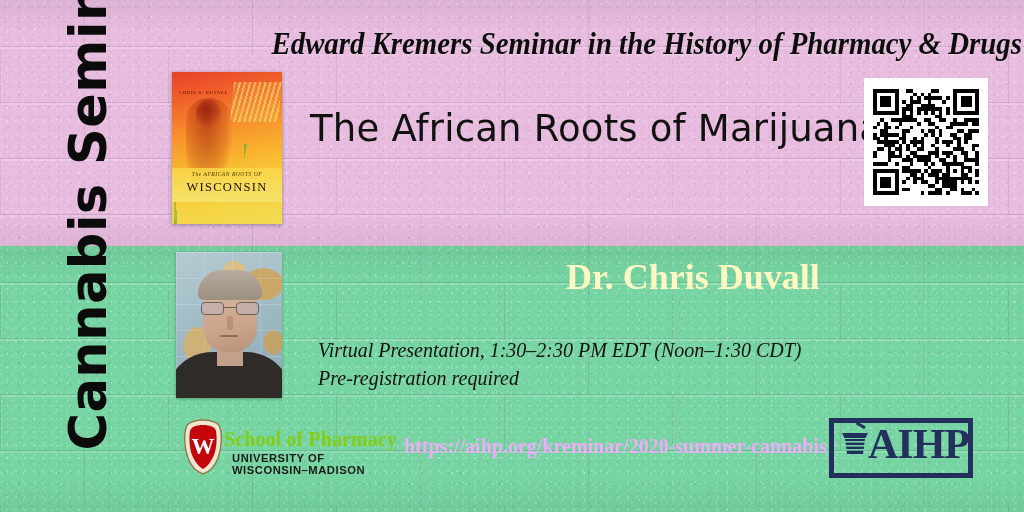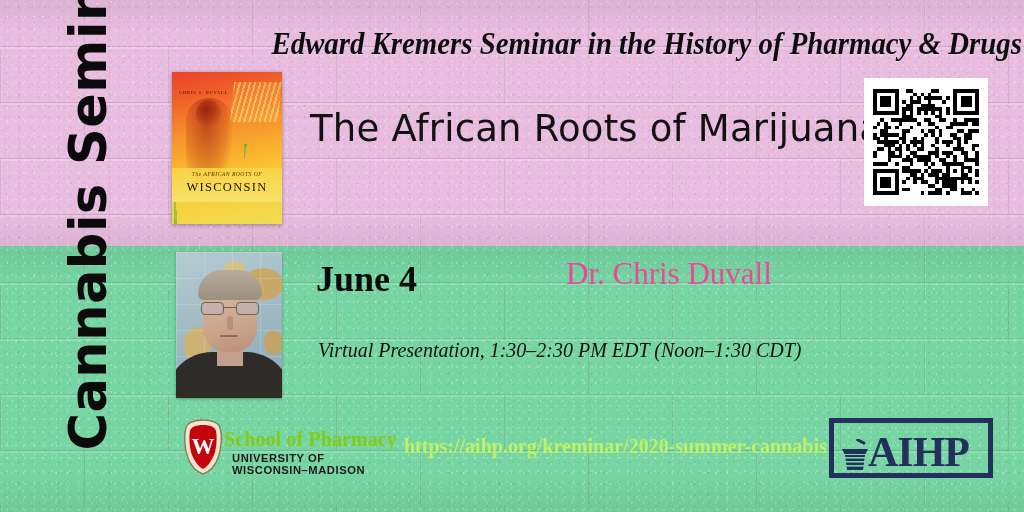--- a/index.html
+++ b/index.html
@@ -171,21 +171,21 @@
   .portrait .mouth{position:absolute;left:44px;top:83px;width:18px;height:2.4px;background:rgba(110,70,58,.6);border-radius:2px;}
   .portrait .nose{position:absolute;left:51px;top:64px;width:6px;height:14px;background:rgba(150,105,85,.35);border-radius:3px;}
 
   
   .date{
     position:absolute;left:316px;top:258px;
     font-family:"Liberation Serif","DejaVu Serif",serif;font-weight:700;font-size:36px;color:#0b0b0b;
   }
   .speaker{
     position:absolute;left:566px;top:256px;
-    font-family:"Liberation Serif","DejaVu Serif",serif;font-weight:400;font-size:31px;color:#ec4899;
+    font-family:"Liberation Serif","DejaVu Serif",serif;font-weight:700;font-size:36px;color:#fef9c3;
   }
 
   
   .details{
     position:absolute;left:318px;top:336px;width:560px;
     font-family:"Liberation Serif","DejaVu Serif",serif;font-style:italic;
     font-size:20px;line-height:28px;color:#121212;white-space:nowrap;
   }
 
   
@@ -197,27 +197,27 @@
     font-family:Liberation Serif, serif;font-weight:700;font-size:20px;color:#84cc16;letter-spacing:.1px;
   }
   .uw .uwm{
     position:absolute;left:52px;top:34px;
     font-family:"Liberation Sans",sans-serif;font-weight:700;font-size:11.2px;color:#1b1b1b;letter-spacing:.55px;
   }
 
   
   .url{
     position:absolute;left:404px;top:435px;
-    font-family:"Liberation Serif","DejaVu Serif",serif;font-weight:700;font-size:20px;color:#bef264;
+    font-family:"Liberation Serif","DejaVu Serif",serif;font-weight:700;font-size:20px;color:#f0abfc;
   }
 
   
   .aihp{
-    position:absolute;left:829px;top:418px;width:164px;height:60px;
-    border:5px solid #23305e;box-sizing:border-box;display:flex;align-items:flex-end;
+    position:absolute;left:829px;top:418px;width:144px;height:60px;
+    border:5px solid #23305e;box-sizing:border-box;display:flex;align-items:flex-start;
   }
   .aihp .mp{margin-left:6px;width:30px;height:34px;flex:none;}
   .aihp .word{
     font-family:"Liberation Serif","DejaVu Serif",serif;font-weight:700;font-size:42px;
     color:#23305e;letter-spacing:-1px;line-height:1;margin-left:-2px;
   }
 </style>
 </head>
 <body>
 
@@ -755,25 +755,25 @@
     <div class="hair"></div>
     <div class="nose"></div>
     <div class="glasses">
       <div class="lens l"></div>
       <div class="bridge"></div>
       <div class="lens r"></div>
     </div>
     <div class="mouth"></div>
   </div>
 
-  <div class="date">June 4</div>
   <div class="speaker">Dr. Chris Duvall</div>
 
   <div class="details">
     <div>Virtual Presentation, 1:30–2:30 PM EDT  (Noon–1:30 CDT)</div>
+    <div>Pre-registration required</div>
   </div>
 
   <div class="uw">
     <div class="crest">
       <svg width="46" height="58" viewBox="0 0 46 58">
         <path d="M23 2 C14 2 7 5 6 10 C4 16 4 30 8 40 C11 48 17 54 23 56 C29 54 35 48 38 40 C42 30 42 16 40 10 C39 5 32 2 23 2 Z" fill="#efe6cf" stroke="#8c7a4e" stroke-width="1.4"></path>
         <path d="M23 7 C16 7 11 9 10 13 C9 18 9 29 12 37 C15 44 19 49 23 51 C27 49 31 44 34 37 C37 29 37 18 36 13 C35 9 30 7 23 7 Z" fill="#c5050c"></path>
         <text x="23" y="36" font-family="Liberation Serif, serif" font-size="23" font-weight="700" fill="#ffffff" text-anchor="middle">W</text>
       </svg>
     </div>

